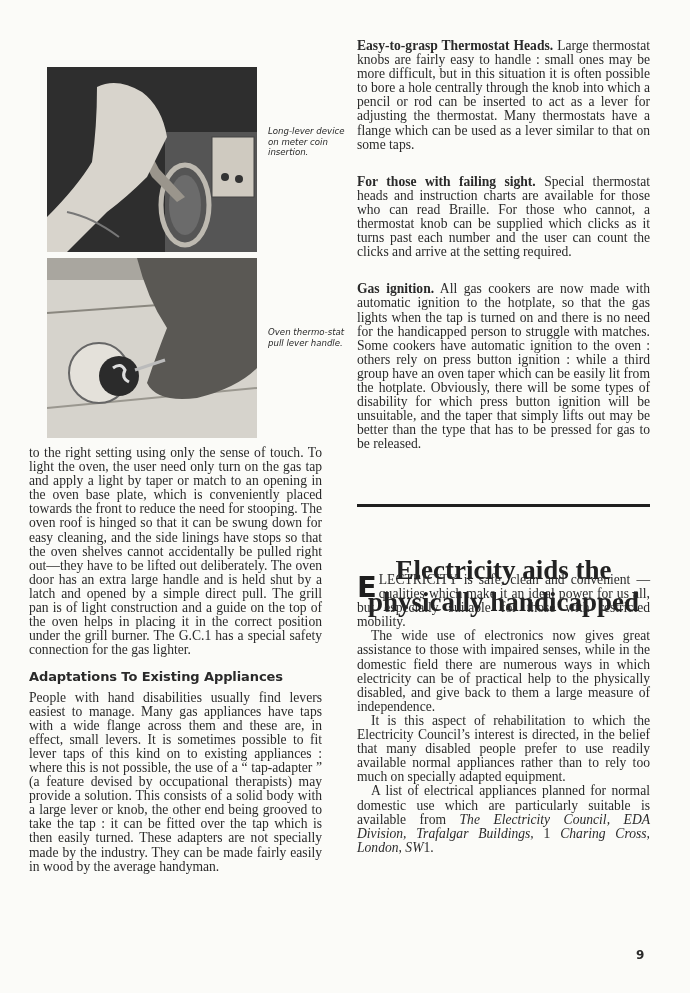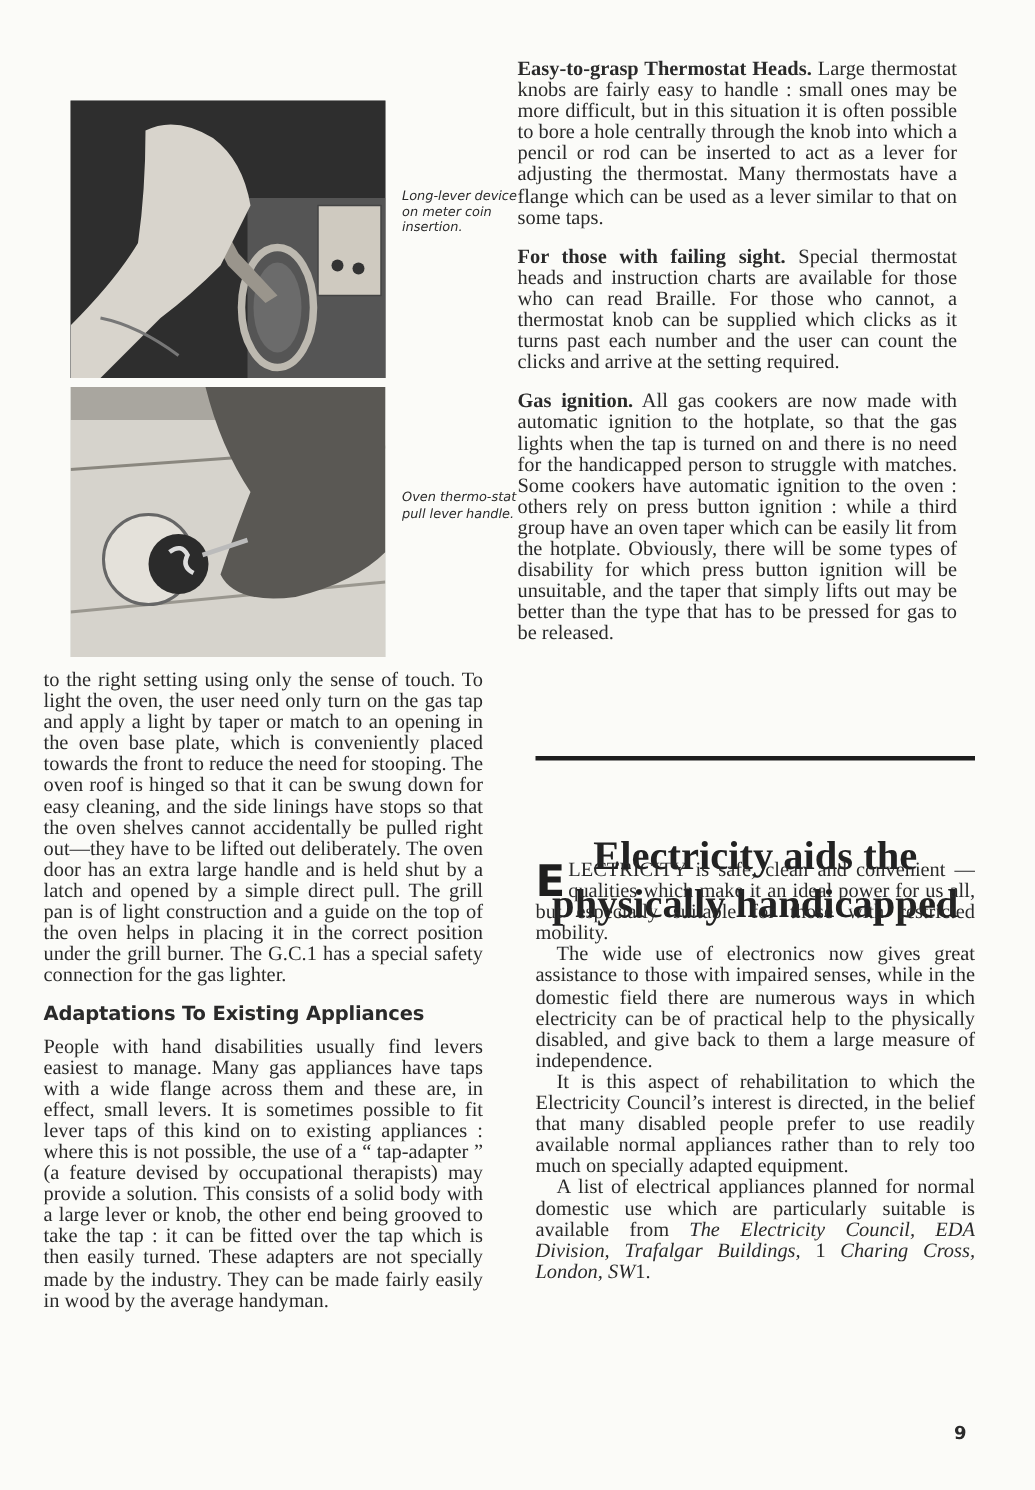--- a/index.html
+++ b/index.html
@@ -2,23 +2,23 @@
 <html><head>
 <meta charset="utf-8">
 <style>
   html, body { margin: 0; padding: 0; }
   body {
     width: 690px; height: 993px; background: #fbfbf8; position: relative; overflow: hidden;
     font-family: "Liberation Serif", "DejaVu Serif", serif; color: #2a2a2a;
   }
   .col { position: absolute; font-size: 13.6px; line-height: 14.1px; text-align: justify; }
   .left-col { left: 29px; top: 446px; width: 293px; }
-  .right-col { left: 345px; top: 39px; width: 293px; }
+  .right-col { left: 357px; top: 39px; width: 293px; }
   p { margin: 0; }
-  .para-gap { margin-top: 12px; }
+  .para-gap { margin-top: 23px; }
   .indent { text-indent: 14px; }
   b.lead { font-weight: bold; }
 
   .photo { position: absolute; left: 47px; width: 210px; overflow: hidden; }
   .photo1 { top: 67px; height: 185px; background: #3a3a3a; }
   .photo2 { top: 258px; height: 180px; background: #cfcfca; }
   .caption { position: absolute; left: 268px; width: 80px; font-family: "DejaVu Sans", sans-serif;
              font-style: italic; font-size: 8.6px; line-height: 10.5px; color: #2a2a2a; }
   .cap1 { top: 126px; }
   .cap2 { top: 327px; }

